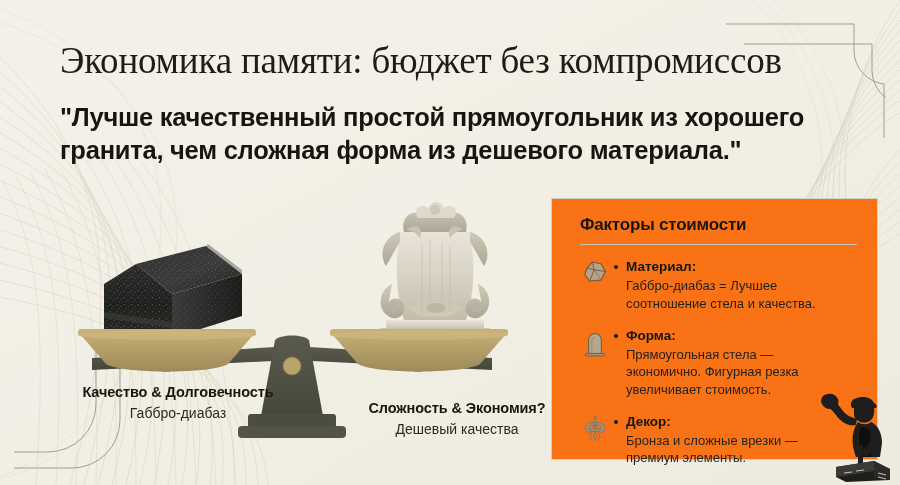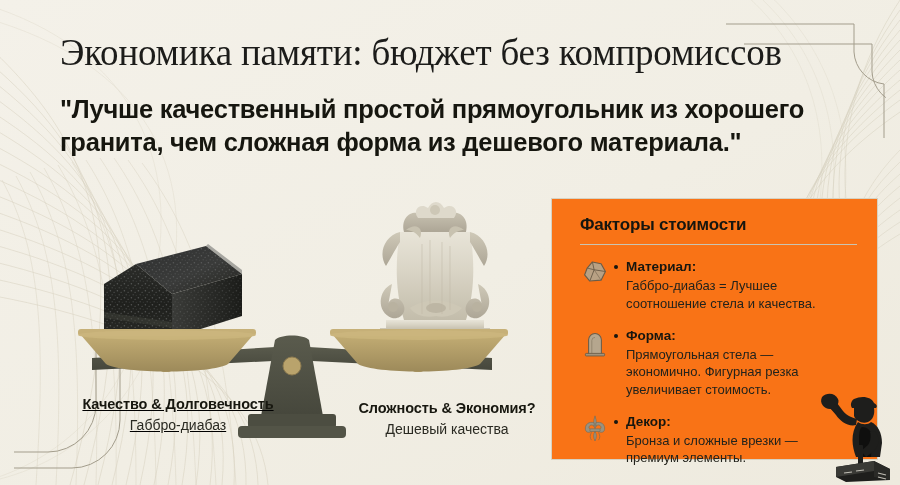--- a/index.html
+++ b/index.html
@@ -13,21 +13,21 @@
 
   
   .bg-svg{position:absolute;inset:0;width:900px;height:485px;pointer-events:none;}
 
   
   .frame{position:absolute;pointer-events:none;}
   .frame-tr{top:18px;right:14px;width:160px;height:120px;}
   .frame-bl{left:14px;bottom:10px;width:170px;height:125px;}
 
   
-  .header{position:absolute;left:60px;top:32px;width:790px;}
+  .header{position:absolute;left:60px;top:40px;width:790px;}
   .title{
     font-family:"Liberation Serif", serif;
     font-size:37px;line-height:1.12;
     color:#1c1c1a;font-weight:400;letter-spacing:-.2px;
     margin:0;white-space:nowrap;
   }
   .quote{
     margin:20px 0 0 0;
     font-family:"Liberation Sans", sans-serif;
     font-size:25.5px;line-height:1.26;font-weight:700;
@@ -35,22 +35,22 @@
   }
 
   
   .scale-area{position:absolute;left:42px;top:188px;width:500px;height:292px;}
   .scale-svg{position:absolute;left:0;top:0;width:500px;height:252px;}
 
   .cube{position:absolute;left:60px;top:52px;width:140px;height:108px;}
   .monument{position:absolute;left:328px;top:8px;width:130px;height:152px;}
 
   .cap{position:absolute;text-align:center;}
-  .cap-left{left:10px;top:208px;width:252px;text-decoration:underline;}
-  .cap-right{left:290px;top:212px;width:230px;}
+  .cap-left{left:10px;top:196px;width:252px;}
+  .cap-right{left:300px;top:212px;width:230px;}
   .cap-title{font-size:14.5px;font-weight:700;color:#17170f;letter-spacing:-.1px;white-space:nowrap;}
   .cap-sub{font-size:14px;font-weight:400;color:#2a2a22;margin-top:5px;white-space:nowrap;}
 
   
   .panel{
     position:absolute;left:551px;top:198px;width:327px;height:262px;
     background:#f97316;border:1px solid #d6d2c2;
     box-sizing:border-box;padding:16px 20px 0 18px;
   }
   .panel-title{

